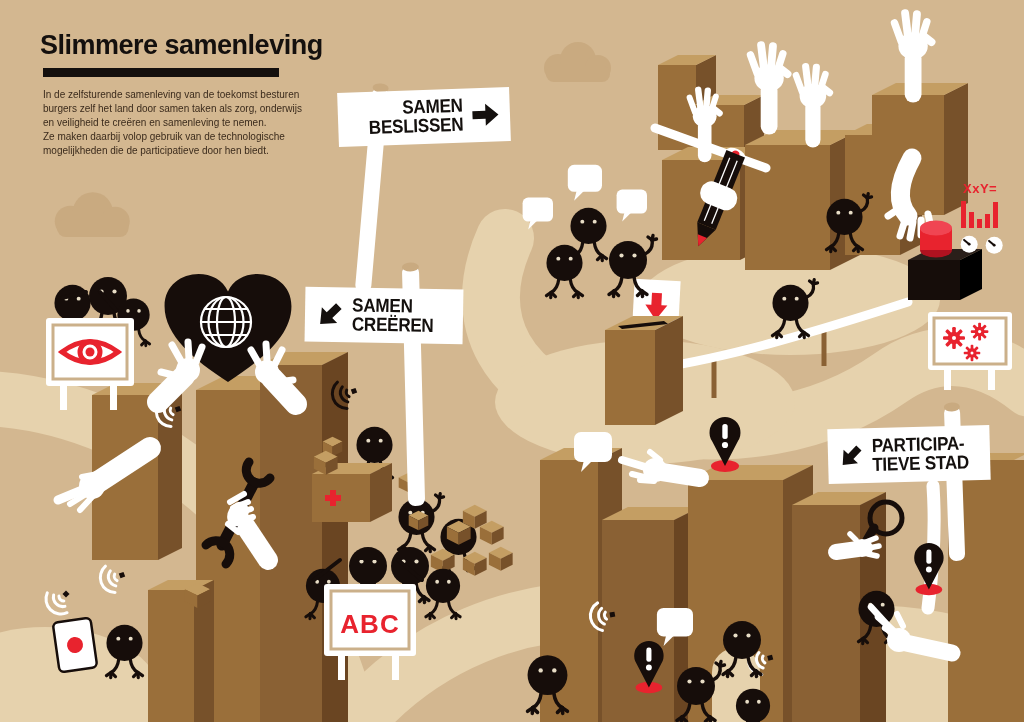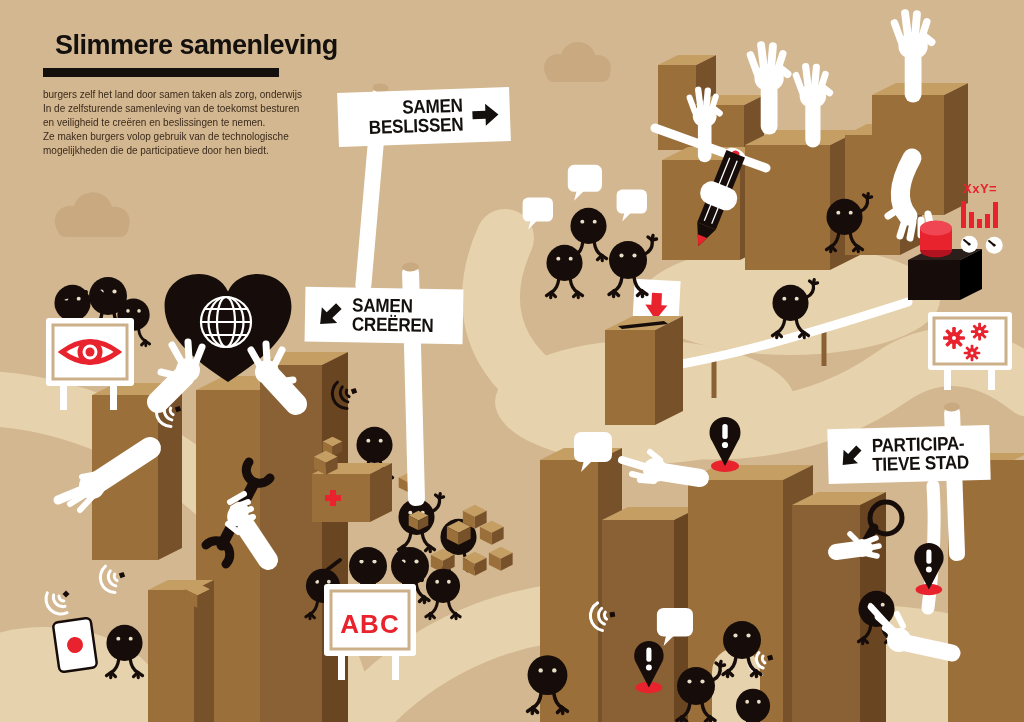--- a/index.html
+++ b/index.html
@@ -1,20 +1,20 @@
 <!DOCTYPE html>
 <html><head>
 <meta charset="utf-8">
 <style>
   html,body{margin:0;padding:0;background:#9b8766;}
   .canvas{position:relative;width:1024px;height:722px;background:#d3b790;overflow:hidden;
           font-family:"Liberation Sans",sans-serif;}
   .scene{position:absolute;left:0;top:0;width:1024px;height:722px;}
   .overlay{position:absolute;}
-  .title{left:55px;top:30px;font-size:27px;font-weight:bold;color:#14100e;letter-spacing:-0.5px;}
+  .title{left:40px;top:30px;font-size:27px;font-weight:bold;color:#14100e;letter-spacing:-0.5px;}
   .titlebar{left:43px;top:68px;width:236px;height:9px;background:#14100e;}
   .intro{left:43px;top:88px;width:270px;font-size:10px;line-height:14px;color:#3b2b1c;}
   .sign{background:#fff;display:flex;align-items:center;gap:9px;padding:7px 11px;box-sizing:border-box;}
   .sign .txt{font-weight:bold;font-size:19px;line-height:0.98;letter-spacing:-0.3px;color:#14100e;
              transform:scaleX(0.9);white-space:nowrap;}
   .sign .txt div{text-align:inherit;}
   .sign1{left:338px;top:90px;width:172px;height:54px;transform:rotate(-2deg);justify-content:flex-end;}
   .sign1 .txt{text-align:right;transform-origin:right;}
   .sign2{left:305px;top:288px;width:158px;height:55px;transform:rotate(1deg);}
   .sign2 .txt{transform-origin:left;}
@@ -480,24 +480,24 @@
     <g transform="rotate(-2 952 410)">
           <rect x="944" y="406" width="16" height="155" rx="7" fill="#fff"></rect>
           <ellipse cx="952" cy="407" rx="8" ry="4.5" fill="#c9aa80"></ellipse>
         </g>
   </g>
 </svg>
 
 <div class="overlay title">Slimmere samenleving</div>
 <div class="overlay titlebar"></div>
 <div class="overlay intro">
+  <div>In de zelfsturende samenleving van de toekomst besturen</div>
   <div>burgers zelf het land door samen taken als zorg, onderwijs</div>
-  <div>In de zelfsturende samenleving van de toekomst besturen</div>
-  <div>en veiligheid te creëren en beslissingen te nemen.</div>
-  <div>Ze maken burgers volop gebruik van de technologische</div>
+  <div>en veiligheid te creëren en samenleving te nemen.</div>
+  <div>Ze maken daarbij volop gebruik van de technologische</div>
   <div>mogelijkheden die de participatieve door hen biedt.</div>
 </div>
 
 <div class="overlay sign sign1">
   <div class="txt">
     <div>SAMEN</div>
     <div>BESLISSEN</div>
   </div>
   <svg width="27" height="26" viewBox="0 0 26 26">
     <polygon points="0,9 13,9 13,2 26,13 13,24 13,17 0,17" fill="#14100e"></polygon>

